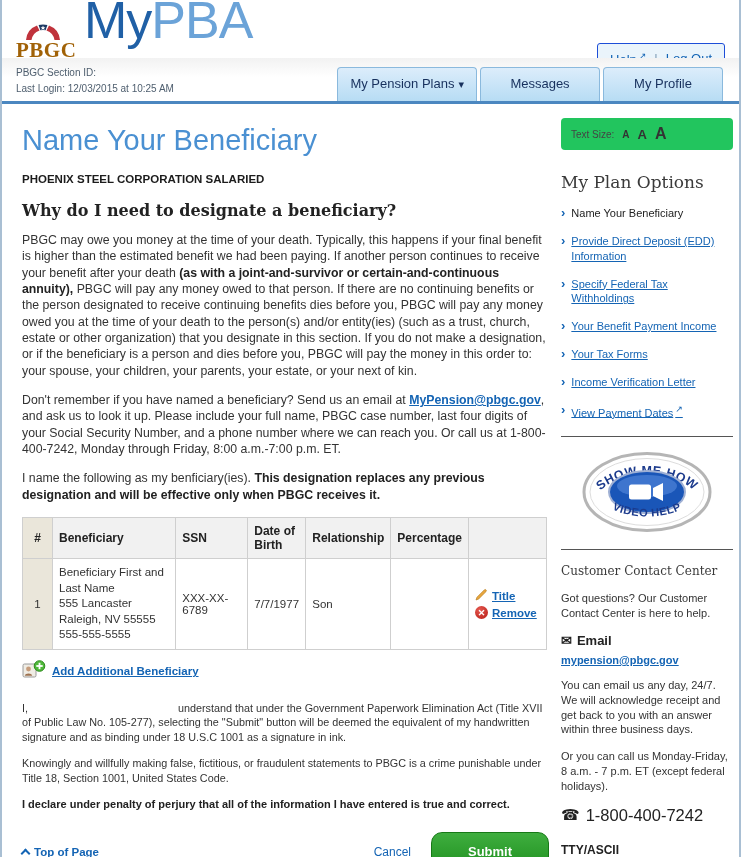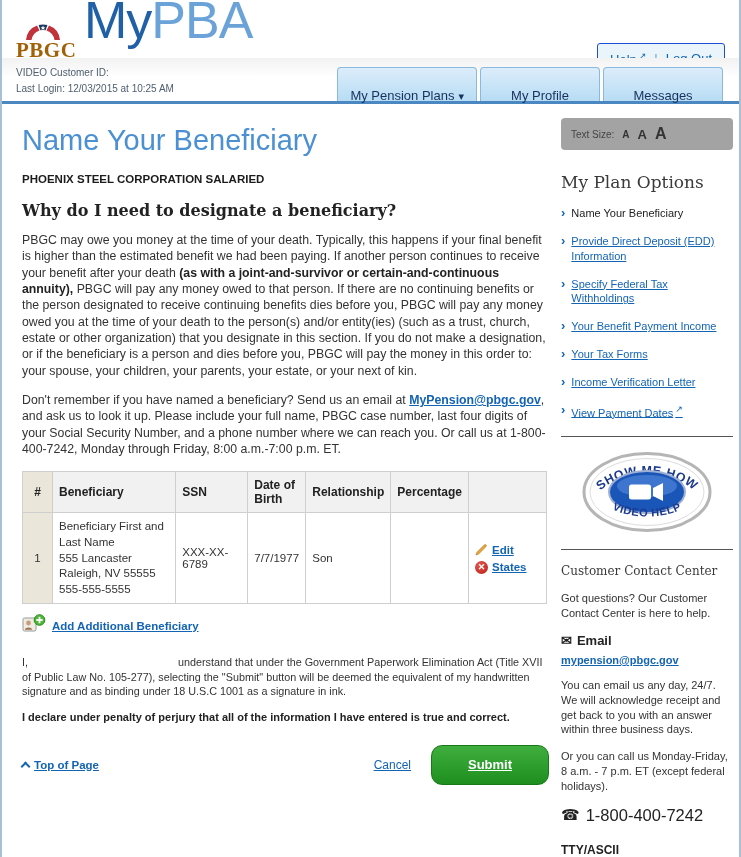--- a/index.html
+++ b/index.html
@@ -26,21 +26,21 @@
 
   
   .band-navy { height:17px; background:#17305d; }
   .band-blue { height:14px; background:linear-gradient(#3f6da0, #2a5586); }
 
   
   .utility { position:relative; height:46px; background:linear-gradient(#f2f2f2, #ffffff 45%);
              border-bottom:3px solid #4b87c0; flex:none; }
   .cust-id { position:absolute; left:14px; top:7px; font-size:10px; color:#4e5e6e; line-height:1.55; }
   .tabs { position:absolute; right:16px; bottom:0; display:flex; gap:3px; }
-  .tab { min-width:120px; height:34px; line-height:32px; text-align:center; padding:12px 12px;
+  .tab { min-width:120px; height:34px; line-height:32px; text-align:center; padding:0 12px;
          background:linear-gradient(#dcedfb, #b7dcf4); border:1px solid #8ab9dd; border-bottom:none;
          border-radius:4px 4px 0 0; font-size:13px; color:#17305d; cursor:pointer; }
   .tab .caret { font-size:11px; margin-left:4px; }
 
   
   .content { display:flex; flex:1; padding:6px 8px 0 20px; }
   .main-col { width:527px; flex:none; }
   .side-col { width:172px; flex:none; margin-left:12px; }
 
   
@@ -75,21 +75,21 @@
   .topofpage a { color:#1464b4; font-weight:600; text-decoration:underline; font-size:11.5px; cursor:pointer; }
   .chev-up { width:7px; height:7px; border-left:2px solid #1464b4; border-top:2px solid #1464b4;
              transform:rotate(45deg); margin-top:3px; }
   .cancel-link { margin-left:auto; margin-right:20px; font-size:12px; color:#1464b4;
                  text-decoration:underline; cursor:pointer; }
   .submit-btn { width:118px; height:40px; background:linear-gradient(#3fae3f, #1e8f1e);
                 border:1px solid #177917; border-radius:11px; color:#fff; font-weight:700;
                 font-size:13px; cursor:pointer;text-decoration:underline; }
 
   
-  .text-size { background:#a3a3a3; border-radius:4px; height:32px; display:flex; align-items:center;
+  .text-size { background:#22c55e; border-radius:4px; height:32px; display:flex; align-items:center;
                padding:12px 10px; margin:8px 0 22px; }
   .text-size .label { font-size:10px; color:#444; margin-right:8px; }
   .ts-a { font-weight:600; color:#333; cursor:pointer; margin-right:8px; }
   .ts-a.s1 { font-size:10px; } .ts-a.s2 { font-size:13px; } .ts-a.s3 { font-size:16px; margin-right:0; }
 
   .side-title { font-family:"DejaVu Serif", serif; font-size:17px; color:#3a3a3a; font-weight:500; margin:0 0 14px; }
   .side-links { list-style:none; padding:0; margin:0 0 16px; }
   .side-links li { display:flex; gap:6px; margin-bottom:13px; font-size:11px; line-height:1.35; }
   .side-links .chev { color:#1464b4; font-weight:700; font-size:13px; line-height:1; }
   .side-links a { color:#1464b4; text-decoration:underline; cursor:pointer; }
@@ -133,43 +133,44 @@
       <span class="session-sep">|</span>
       <a>Log Out</a>
     </div>
   </div>
 
   <div class="band-navy"></div>
   <div class="band-blue"></div>
 
   <div class="utility">
     <div class="cust-id">
-      <div>VIDEO Customer ID:</div>
+      <div>PBGC Section ID:</div>
       <div>Last Login: 12/03/2015 at 10:25 AM</div>
     </div>
     <div class="tabs">
       <div class="tab">
         <span>My Pension Plans</span><span class="caret">▾</span>
       </div>
+      <div class="tab"><span>Messages</span></div>
       <div class="tab"><span>My Profile</span></div>
-      <div class="tab"><span>Messages</span></div>
     </div>
   </div>
 
   <div class="content">
 
     <div class="main-col">
       <h1 class="page-title">Name Your Beneficiary</h1>
       <div class="plan-name">PHOENIX STEEL CORPORATION SALARIED</div>
       <h2 class="question">Why do I need to designate a beneficiary?</h2>
 
       <p class="body-text"><span>PBGC may owe you money at the time of your death. Typically, this happens if your final benefit is higher than the estimated benefit we had been paying. If another person continues to receive your benefit after your death </span><b>(as with a joint-and-survivor or certain-and-continuous annuity),</b><span> PBGC will pay any money owed to that person. If there are no continuing benefits or the person designated to receive continuing benefits dies before you, PBGC will pay any money owed you at the time of your death to the person(s) and/or entity(ies) (such as a trust, church, estate or other organization) that you designate in this section. If you do not make a designation, or if the beneficiary is a person and dies before you, PBGC will pay the money in this order to: your spouse, your children, your parents, your estate, or your next of kin.</span></p>
 
       <p class="body-text"><span>Don't remember if you have named a beneficiary? Send us an email at </span><a class="inline-link">MyPension@pbgc.gov</a><span>, and ask us to look it up. Please include your full name, PBGC case number, last four digits of your Social Security Number, and a phone number where we can reach you. Or call us at 1-800-400-7242, Monday through Friday, 8:00 a.m.-7:00 p.m. ET.</span></p>
 
+      <p class="body-text"><span>I name the following as my benficiary(ies). </span><b>This designation replaces any previous designation and will be effective only when PBGC receives it.</b></p>
 
       <table class="bene">
         <thead>
           <tr>
             <th class="numcol">#</th>
             <th>Beneficiary</th>
             <th class="col-ssn">SSN</th>
             <th class="col-dob">Date of Birth</th>
             <th class="col-rel">Relationship</th>
             <th class="col-pct">Percentage</th>
@@ -189,25 +190,25 @@
             <td>7/7/1977</td>
             <td>Son</td>
             <td></td>
             <td>
               <div class="row-action">
                 <span>
                   <svg width="13" height="13" viewBox="0 0 13 13">
                     <path d="M1,12 L2,9.2 L9.3,1.9 A1.2,1.2 0 0 1 11,1.9 A1.2,1.2 0 0 1 11,3.6 L3.7,10.9 Z" fill="#e9a63d" stroke="#b97f22" stroke-width="0.7"></path>
                   </svg>
                 </span>
-                <a>Edit</a>
+                <a>Title</a>
               </div>
               <div class="row-action">
                 <span class="remove-ico">✕</span>
-                <a>States</a>
+                <a>Remove</a>
               </div>
             </td>
           </tr>
         </tbody>
       </table>
 
       <div class="add-row">
         <span>
           <svg width="24" height="19" viewBox="0 0 24 19">
             <rect x="1" y="4" width="13" height="13" rx="1.5" fill="#efece4" stroke="#9a9a9a"></rect>
@@ -215,20 +216,21 @@
             <path d="M2.8,15.8 C3.2,12.8 9.8,12.8 10.2,15.8 Z" fill="#9d7250"></path>
             <circle cx="17.5" cy="6" r="5.3" fill="#4fb83a" stroke="#2e8b1e"></circle>
             <rect x="16.6" y="2.8" width="1.8" height="6.4" fill="#ffffff"></rect>
             <rect x="14.3" y="5.1" width="6.4" height="1.8" fill="#ffffff"></rect>
           </svg>
         </span>
         <a>Add Additional Beneficiary</a>
       </div>
 
       <p class="legal"><span>I,</span><span class="legal-blank"></span><span>understand that under the Government Paperwork Elimination Act (Title XVII of Public Law No. 105-277), selecting the "Submit" button will be deemed the equivalent of my handwritten signature and as binding under 18 U.S.C 1001 as a signature in ink.</span></p>
+      <p class="legal">Knowingly and willfully making false, fictitious, or fraudulent statements to PBGC is a crime punishable under Title 18, Section 1001, United States Code.</p>
       <p class="declaration">I declare under penalty of perjury that all of the information I have entered is true and correct.</p>
 
       <div class="action-row">
         <div class="topofpage">
           <span class="chev-up"></span>
           <a>Top of Page</a>
         </div>
         <a class="cancel-link">Cancel</a>
         <button class="submit-btn">Submit</button>
       </div>

